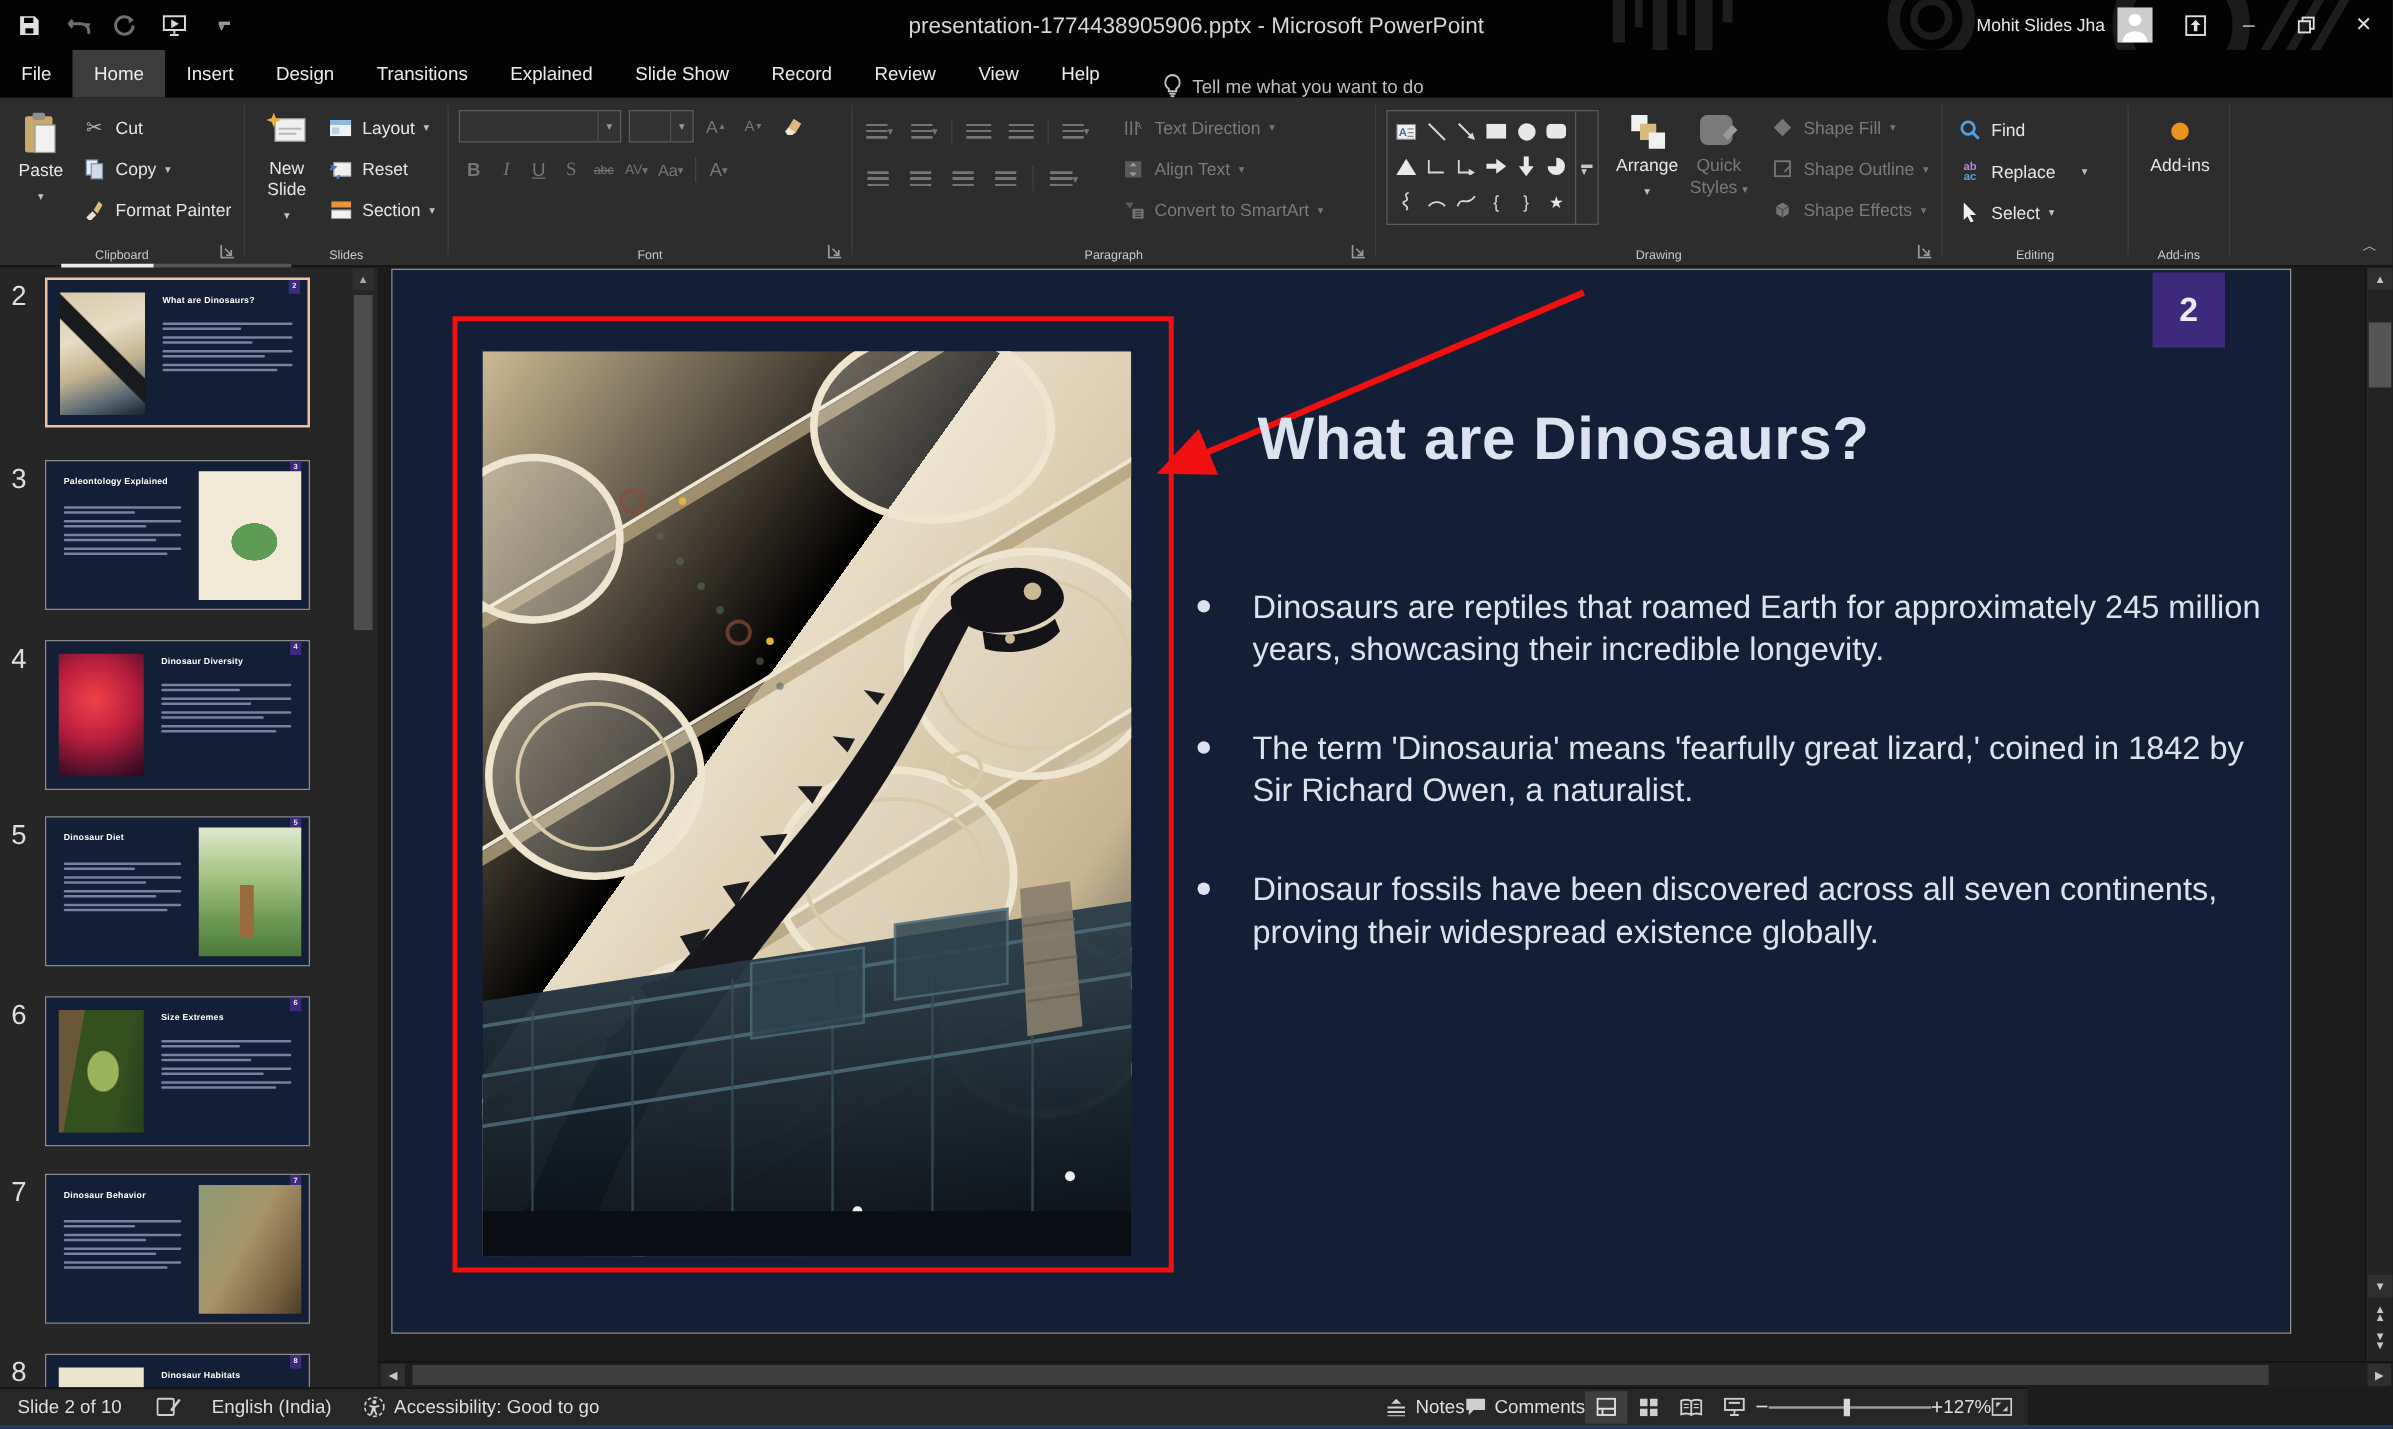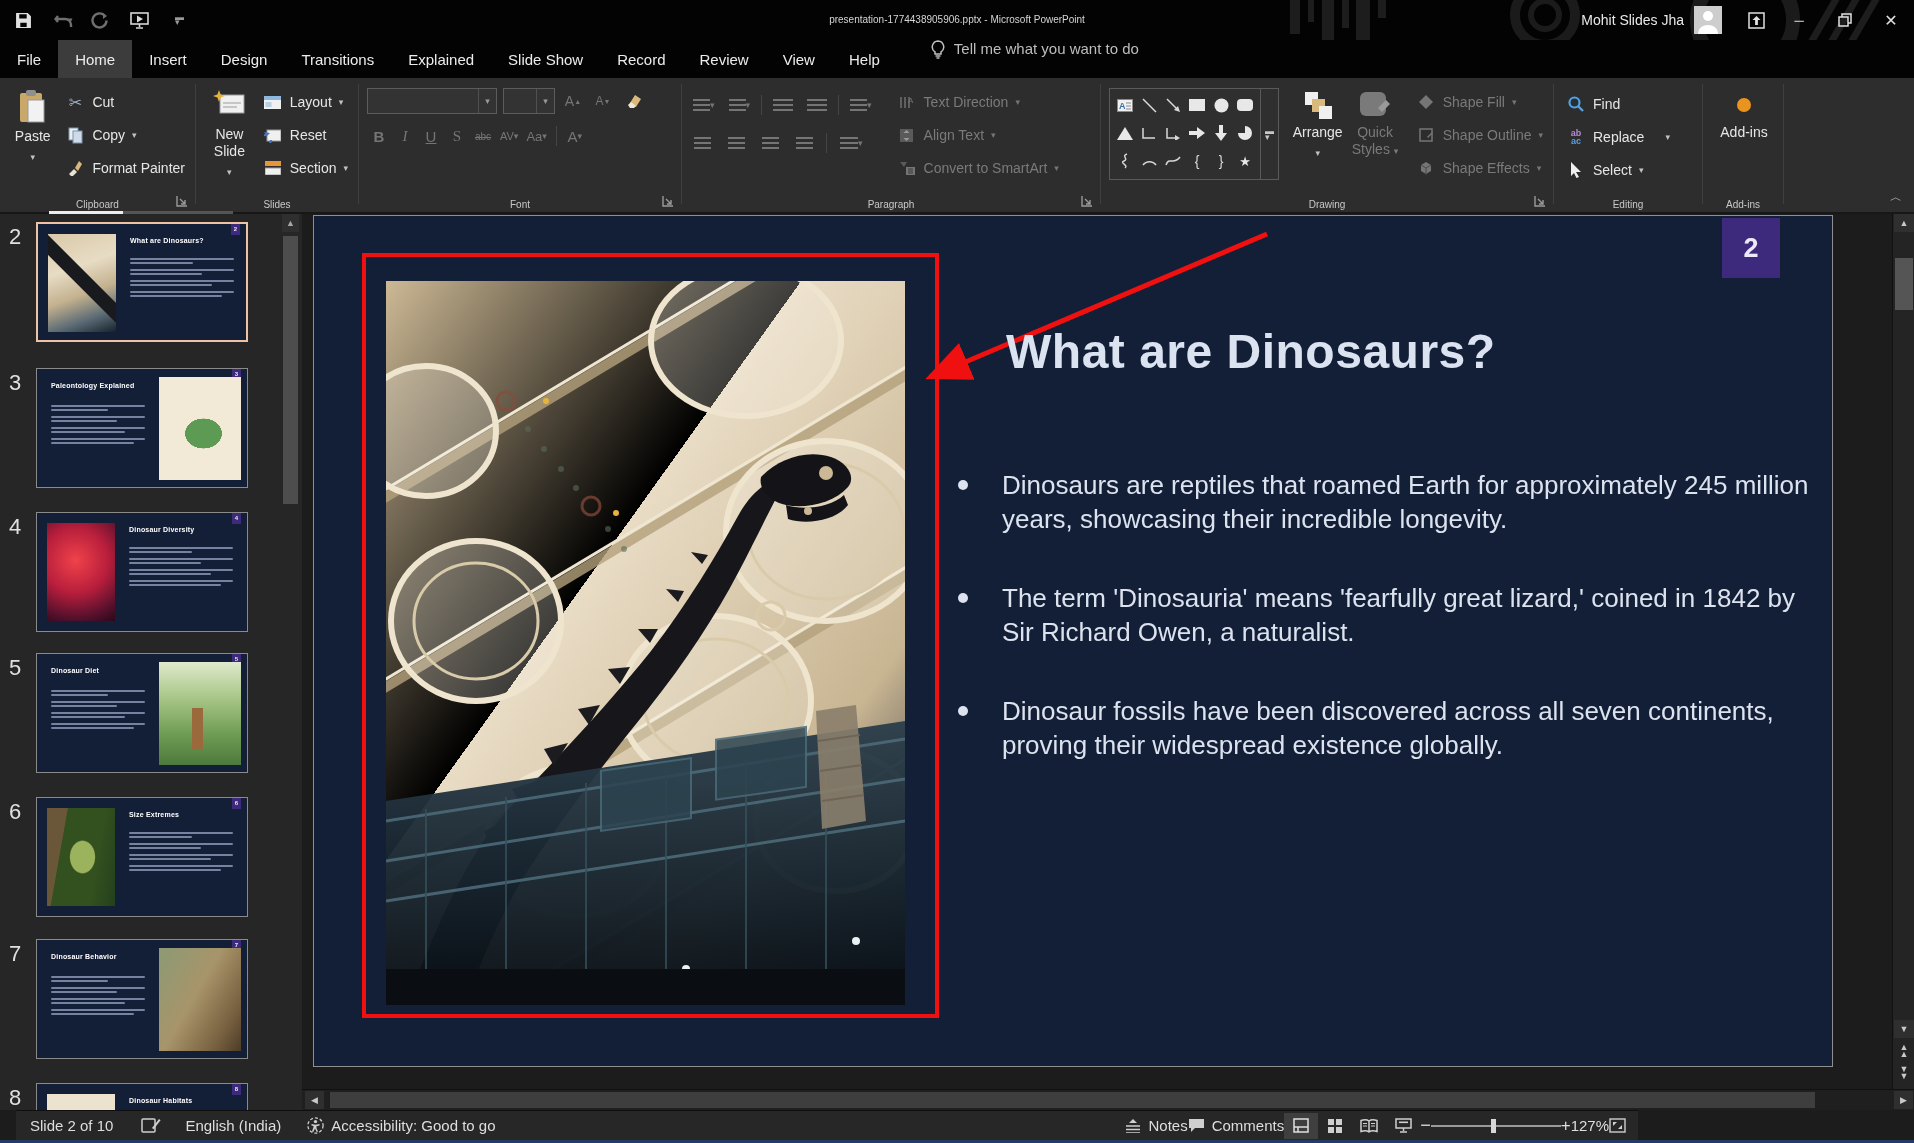--- a/index.html
+++ b/index.html
@@ -9,31 +9,31 @@
   
   #titlebar { position:absolute; left:0; top:0; width:1914px; height:40px; background:#030303; z-index:50; }
   .deco { position:absolute; top:0; height:40px; overflow:hidden; }
   .deco-bar { position:absolute; top:0; background:#1d1d1d; }
   .deco-circle { position:absolute; border:10px solid #1b1b1b; border-radius:50%; }
   #qat { position:absolute; left:10px; top:0; height:40px; display:flex; align-items:center; gap:14px; }
   .qat-btn { width:26px; height:26px; display:flex; align-items:center; justify-content:center; color:#d8d8d8; }
   .qat-btn.dim { color:#6f6f6f; }
   .qat-chev { color:#6f6f6f; font-size:9px; margin-left:-8px; }
   #title-text { position:absolute; left:0; right:0; top:0; height:40px; line-height:40px;
-                text-align:center; color:#d6d6d6; font-size:10px; }
+                text-align:center; color:#d6d6d6; font-size:18px; }
   #user-area { position:absolute; right:0; top:0; height:40px; display:flex; align-items:center; z-index:5; }
   #user-name { color:#e8e8e8; font-size:14px; margin-right:10px; }
   #avatar { width:28px; height:28px; background:#cfcfcf; display:flex; align-items:flex-end; justify-content:center; overflow:hidden; margin-right:14px; }
   .winbtn { width:46px; height:40px; display:flex; align-items:center; justify-content:center; color:#e0e0e0; font-size:13px; }
 
   
   #tabrow { position:absolute; left:0; top:40px; width:1914px; height:38px; background:#030303; display:flex; align-items:stretch; z-index:40; }
   .tab { color:#ececec; font-size:15px; padding:0 17px; display:flex; align-items:center; }
   .tab.active { background:#3c3c3c; }
-  #tellme { display:flex; align-items:flex-start; gap:9px; margin-left:34px; color:#bdbdbd; font-size:15px; }
+  #tellme { display:flex; align-items:flex-end; gap:9px; margin-left:34px; color:#bdbdbd; font-size:15px; }
   #share-btn { position:absolute; right:10px; top:8px; height:30px; background:#3a3a3a; border:1px solid #4a4a4a;
                display:flex; align-items:center; gap:7px; padding:0 12px; color:#f0f0f0; font-size:15px; border-radius:2px; }
 
   
   #ribbon { position:absolute; left:0; top:78px; width:1914px; height:136px; background:#2d2d2d;
             border-bottom:2px solid #171717; display:flex; z-index:30; }
   .rgroup { position:relative; height:100%; padding:6px 6px 20px 8px; display:flex; gap:4px; }
   .rdiv { width:1px; background:#3f3f3f; margin:6px 0 8px 0; }
   .rg-label { position:absolute; bottom:2px; left:0; right:0; text-align:center; color:#c9c9c9; font-size:10px; }
   .launcher { position:absolute; bottom:3px; right:5px; width:14px; height:14px; color:#9a9a9a; }
@@ -121,21 +121,21 @@
   .sbtn { position:absolute; left:1px; width:20px; height:18px; background:#2f2f2f; color:#c8c8c8; font-size:9px;
           display:flex; align-items:center; justify-content:center; flex-direction:column; line-height:7px; }
   #vthumb { position:absolute; left:2px; top:44px; width:18px; height:52px; background:#555; }
   #hscroll { position:absolute; left:0; top:1089px; width:1914px; height:21px; background:#1f1f1f; border-top:1px solid #111; }
   .hbtn { position:absolute; top:1px; width:19px; height:18px; background:#2f2f2f; color:#c8c8c8; font-size:9px;
           display:flex; align-items:center; justify-content:center; }
   #hthumb { position:absolute; left:330px; top:2px; width:1485px; height:16px; background:#3e3e3e; }
 
   
   #statusbar { position:absolute; left:0; top:1110px; width:1622px; height:30px; background:#272727;
-               border-top:1px solid #0f0f0f; display:flex; align-items:center; color:#dedede; font-size:15px; z-index:50;margin-left:16px; }
+               border-top:1px solid #0f0f0f; display:flex; align-items:center; color:#dedede; font-size:15px; z-index:50; }
   .sb-item { display:flex; align-items:center; gap:7px; }
   .sb-ic { display:flex; align-items:center; justify-content:center; }
   #sb-right { margin-left:auto; display:flex; align-items:center; gap:0; padding-right:12px; }
   .viewbtn { width:34px; height:26px; display:flex; align-items:center; justify-content:center; }
   .viewbtn.sel { background:#3f3f3f; }
   #zoom-track { width:130px; height:2px; background:#9a9a9a; position:relative; }
   #zoom-thumb { position:absolute; left:60px; top:-6px; width:5px; height:14px; background:#d8d8d8; }
   #bluestrip { position:absolute; left:0; top:1140px; width:1914px; height:3px; background:#223c66; }
   svg { display:block; }
 </style>

